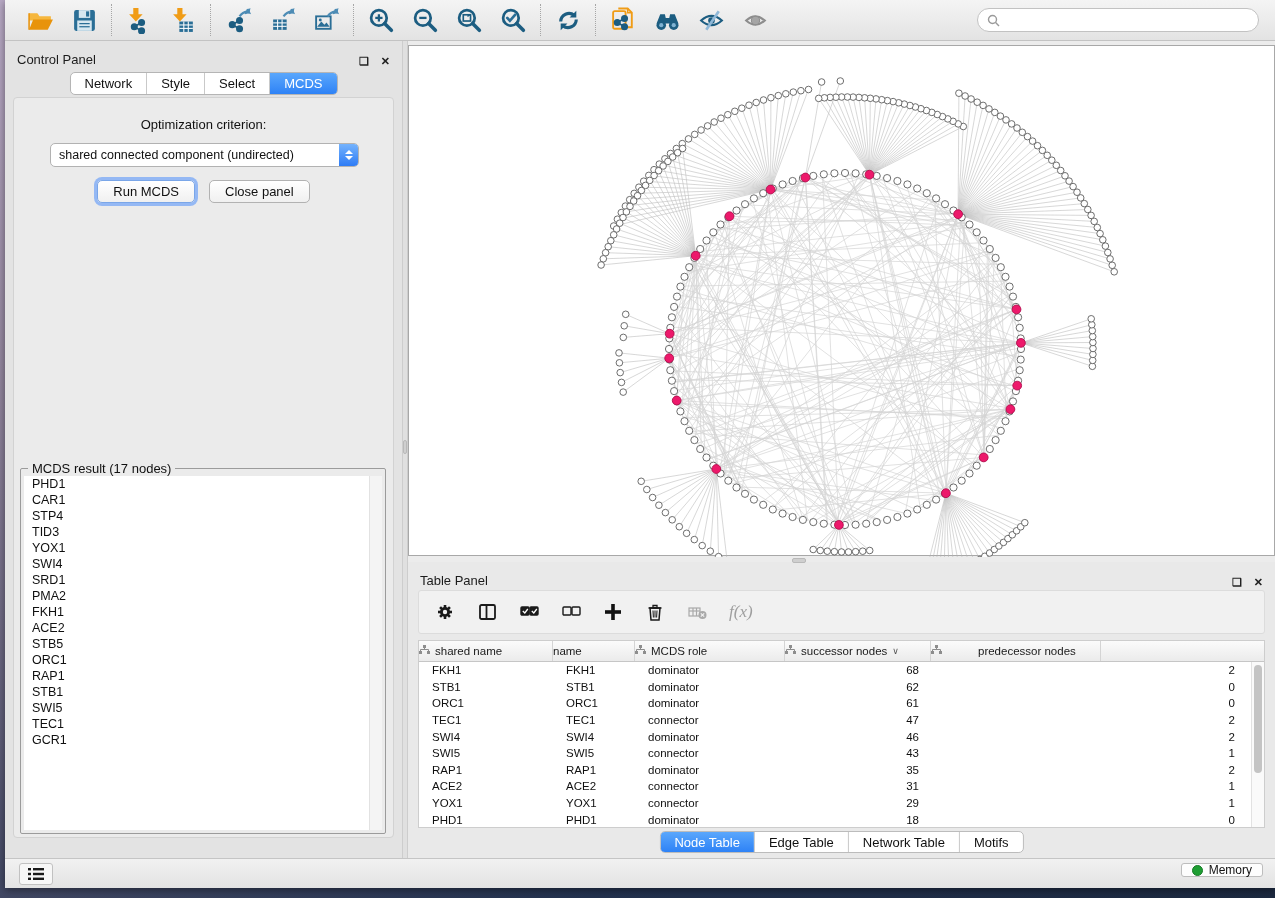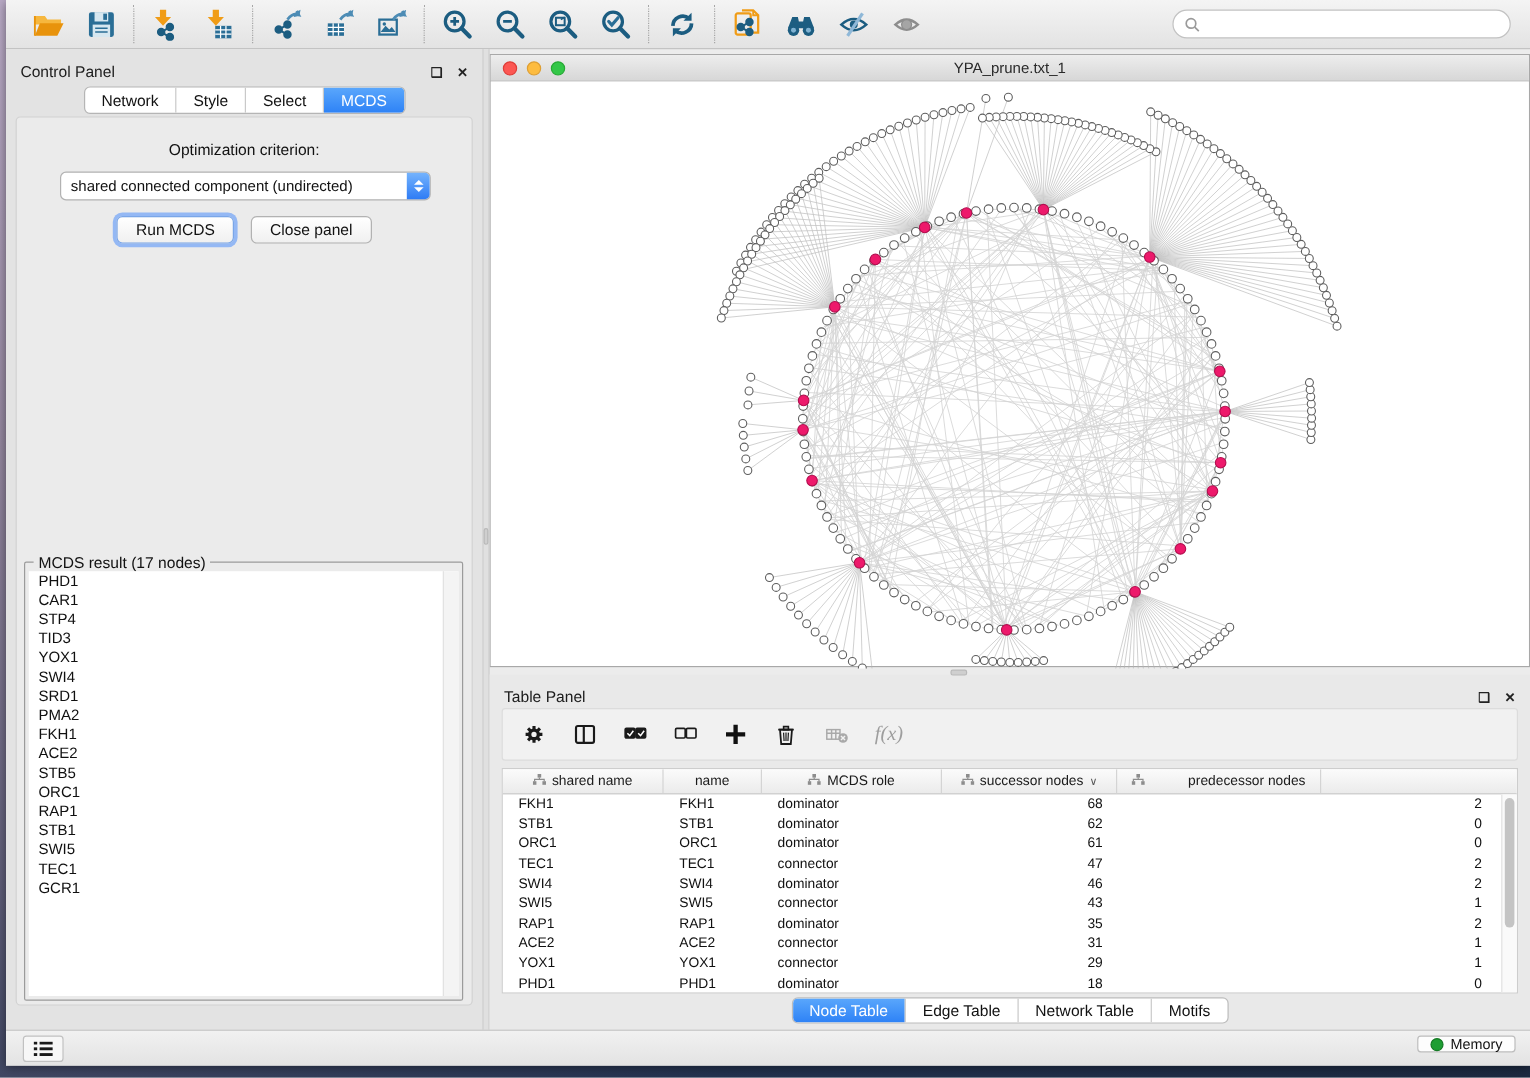--- a/index.html
+++ b/index.html
@@ -93,21 +93,21 @@
   .tp-toolbar {
     position:absolute; left:10px; right:10px; top:28px; height:44px;
     background:#f1f1f1; border:1px solid #dcdcdc; border-radius:3px;
     display:flex; align-items:center; gap:20px; padding:0 16px;
   }
   .tp-tool { display:flex; align-items:center; justify-content:center; }
   .fx { font-family:"Liberation Serif",serif; font-style:italic; font-size:17px; color:#9e9e9e; }
   .tp-table { position:absolute; left:10px; right:10px; top:78px; height:188px; background:#fff; border:1px solid #cdcdcd; overflow:hidden; }
   .thead { display:flex; height:21px; background:linear-gradient(#fbfbfb,#ebebeb); border-bottom:1px solid #c6c6c6; }
   .th {
-    display:flex; align-items:center; justify-content:center; gap:5px;
+    display:flex; align-items:center; gap:5px;
     font-size:11.5px; color:#1a1a1a; border-right:1px solid #d4d4d4; overflow:hidden; white-space:nowrap;
   }
   .th:last-child { border-right:none; }
   .sort-chev { font-size:9px; color:#555; }
   .tbody { position:absolute; left:0; right:13px; top:21px; bottom:0; }
   .tr { display:flex; height:16.6px; align-items:center; font-size:11.5px; color:#101010; }
   .td { white-space:nowrap; overflow:hidden; }
   .td.l { padding-left:13px; }
   .td.r { text-align:right; }
   .tp-scroll { position:absolute; right:0; top:21px; bottom:0; width:13px; background:#fafafa; border-left:1px solid #e2e2e2; }
@@ -370,28 +370,20 @@
         <div class="mcds-scroll"></div>
       </div>
     </div>
   </div>
 
   <div class="v-splitter">
       <div class="v-grip"></div>
     </div>
 
   <div class="net-window">
-    <div class="net-titlebar">
-      <span class="lights">
-        <span class="light red"></span>
-        <span class="light yellow"></span>
-        <span class="light green"></span>
-      </span>
-      <span>YPA_prune.txt_1</span>
-    </div>
     <div class="net-canvas" id="net-canvas"><svg width="867" height="489" viewBox="0 0 867 489">
       <g stroke="#8f8f8f" stroke-width="0.7" opacity="0.38">
             <line x1="611.9" y1="274.9" x2="263.1" y2="313.9"></line>
             <line x1="611.9" y1="274.9" x2="299.1" y2="391.6"></line>
             <line x1="611.9" y1="274.9" x2="287.5" y2="375.5"></line>
             <line x1="611.9" y1="274.9" x2="540.1" y2="422.9"></line>
             <line x1="611.9" y1="274.9" x2="265.0" y2="322.6"></line>
             <line x1="611.9" y1="274.9" x2="590.2" y2="196.2"></line>
             <line x1="611.9" y1="274.9" x2="263.2" y2="314.5"></line>
             <line x1="611.9" y1="274.9" x2="298.8" y2="391.2"></line>

